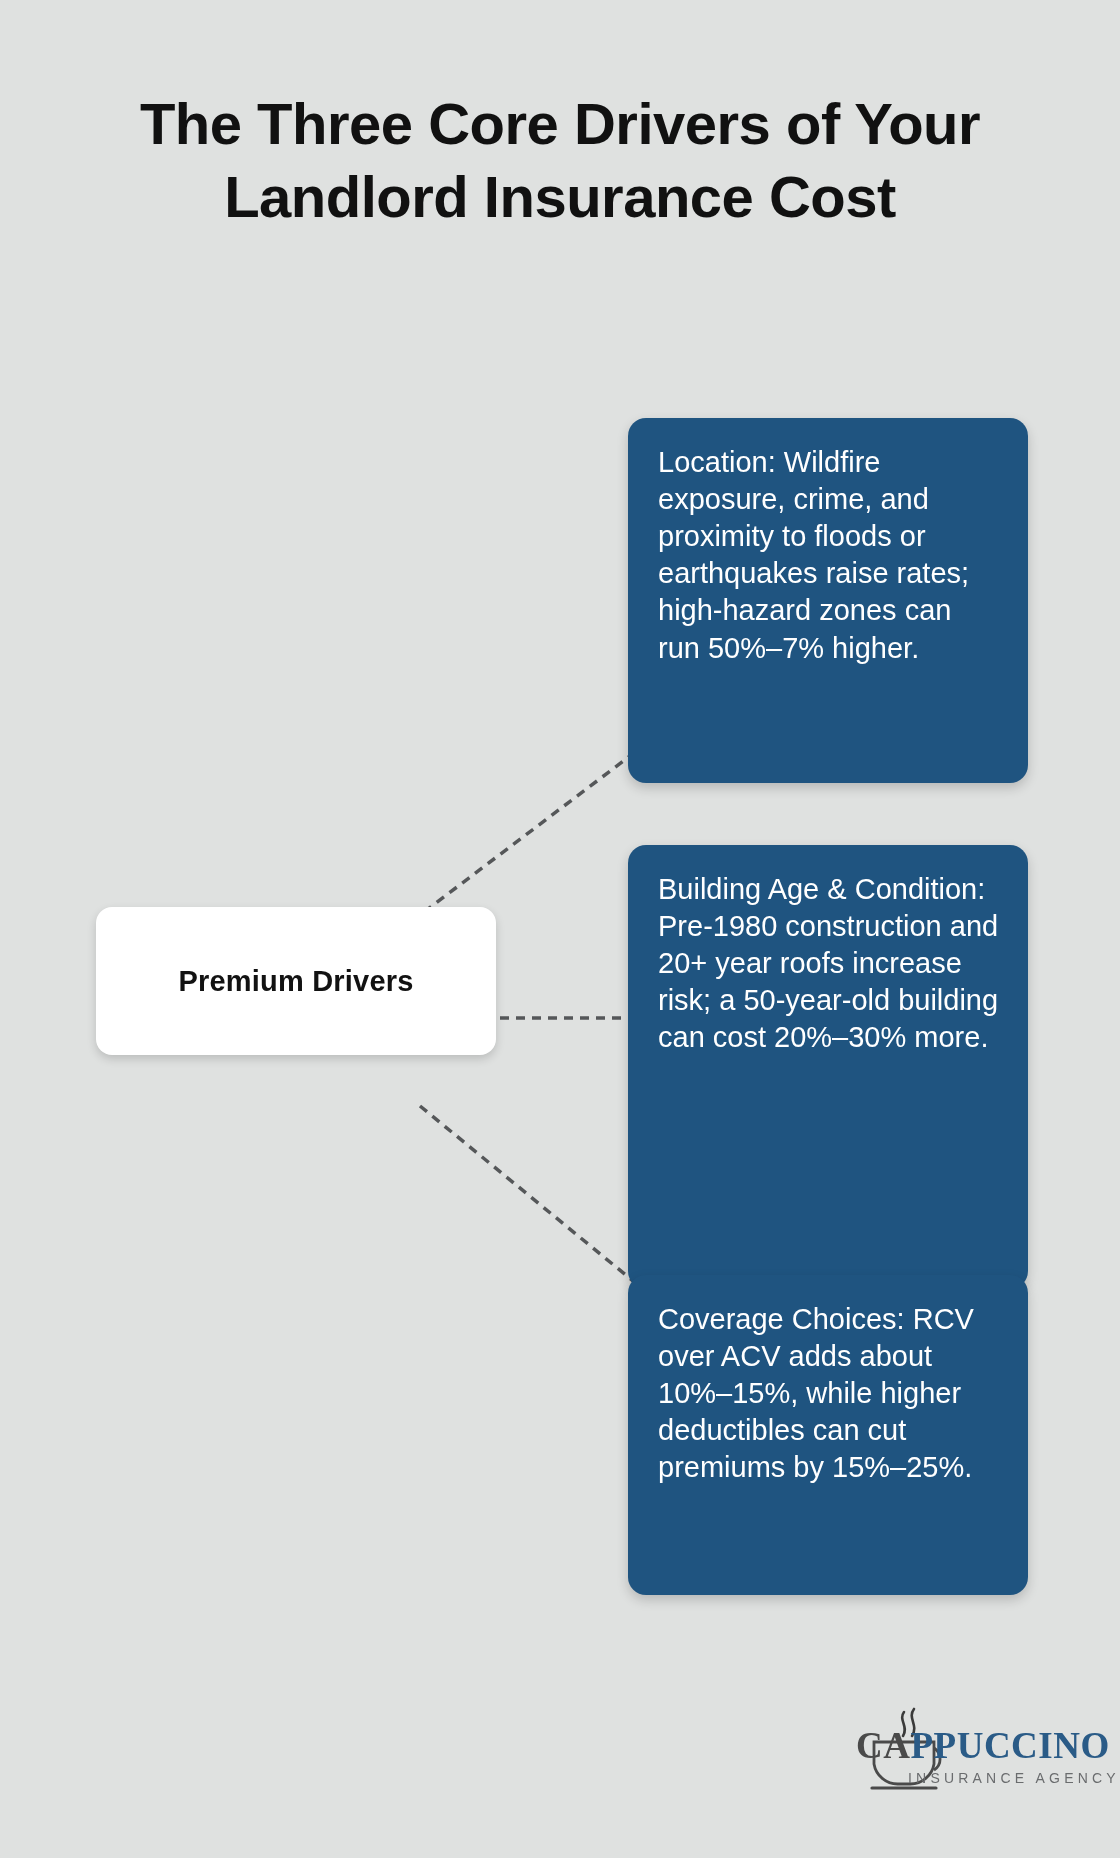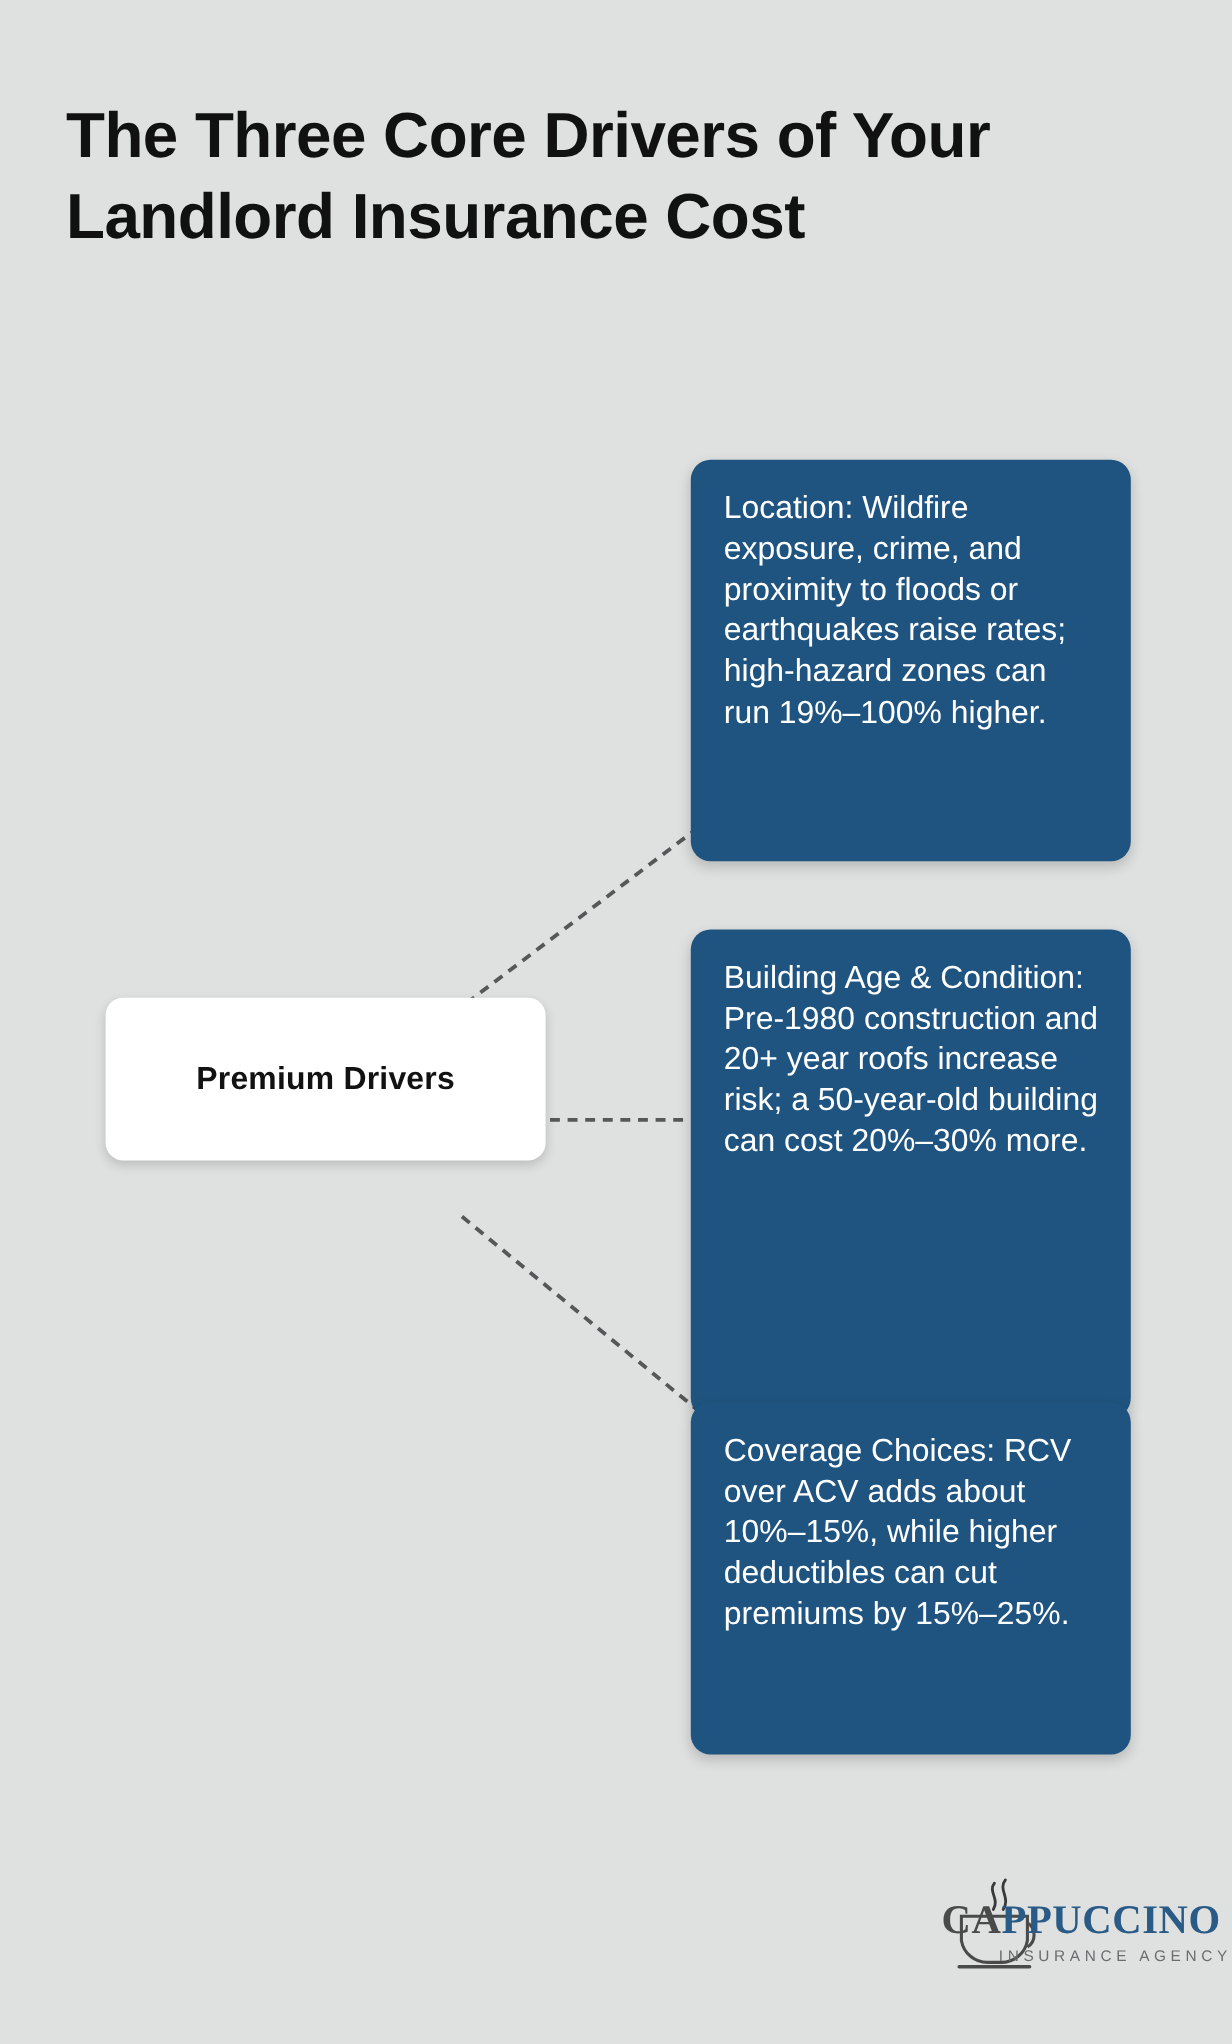--- a/index.html
+++ b/index.html
@@ -20,21 +20,21 @@
     height: 1858px;
     background: #dfe1e0;
   }
 
   
   .title {
     position: absolute;
     left: 60px;
     top: 88px;
     width: 1000px;
-    text-align: left;
+    text-align: center;
     font-size: 58px;
     line-height: 1.25;
     font-weight: bold;
     color: #111111;
     letter-spacing: -0.5px;
     font-family: "Liberation Sans", sans-serif;
   }
 
   
   #connectors {
@@ -147,21 +147,21 @@
     <line x1="424" y1="912" x2="630" y2="756"></line>
     <line x1="500" y1="1018" x2="628" y2="1018"></line>
     <line x1="420" y1="1106" x2="638" y2="1285"></line>
   </svg>
 
   <div class="center-node">
     <span class="center-node-label">Premium Drivers</span>
   </div>
 
   <div class="card" id="card-1">
-    <span class="card-text">Location: Wildfire exposure, crime, and proximity to floods or earthquakes raise rates; high-hazard zones can run 19%–100% higher.</span>
+    <span class="card-text">Location: Wildfire exposure, crime, and proximity to floods or earthquakes raise rates; high-hazard zones can run 50%–7% higher.</span>
   </div>
 
   <div class="card" id="card-2">
     <span class="card-text">Building Age &amp; Condition: Pre-1980 construction and 20+ year roofs increase risk; a 50-year-old building can cost 20%–30% more.</span>
   </div>
 
   <div class="card" id="card-3">
     <span class="card-text">Coverage Choices: RCV over ACV adds about 10%–15%, while higher deductibles can cut premiums by 15%–25%.</span>
   </div>
 

